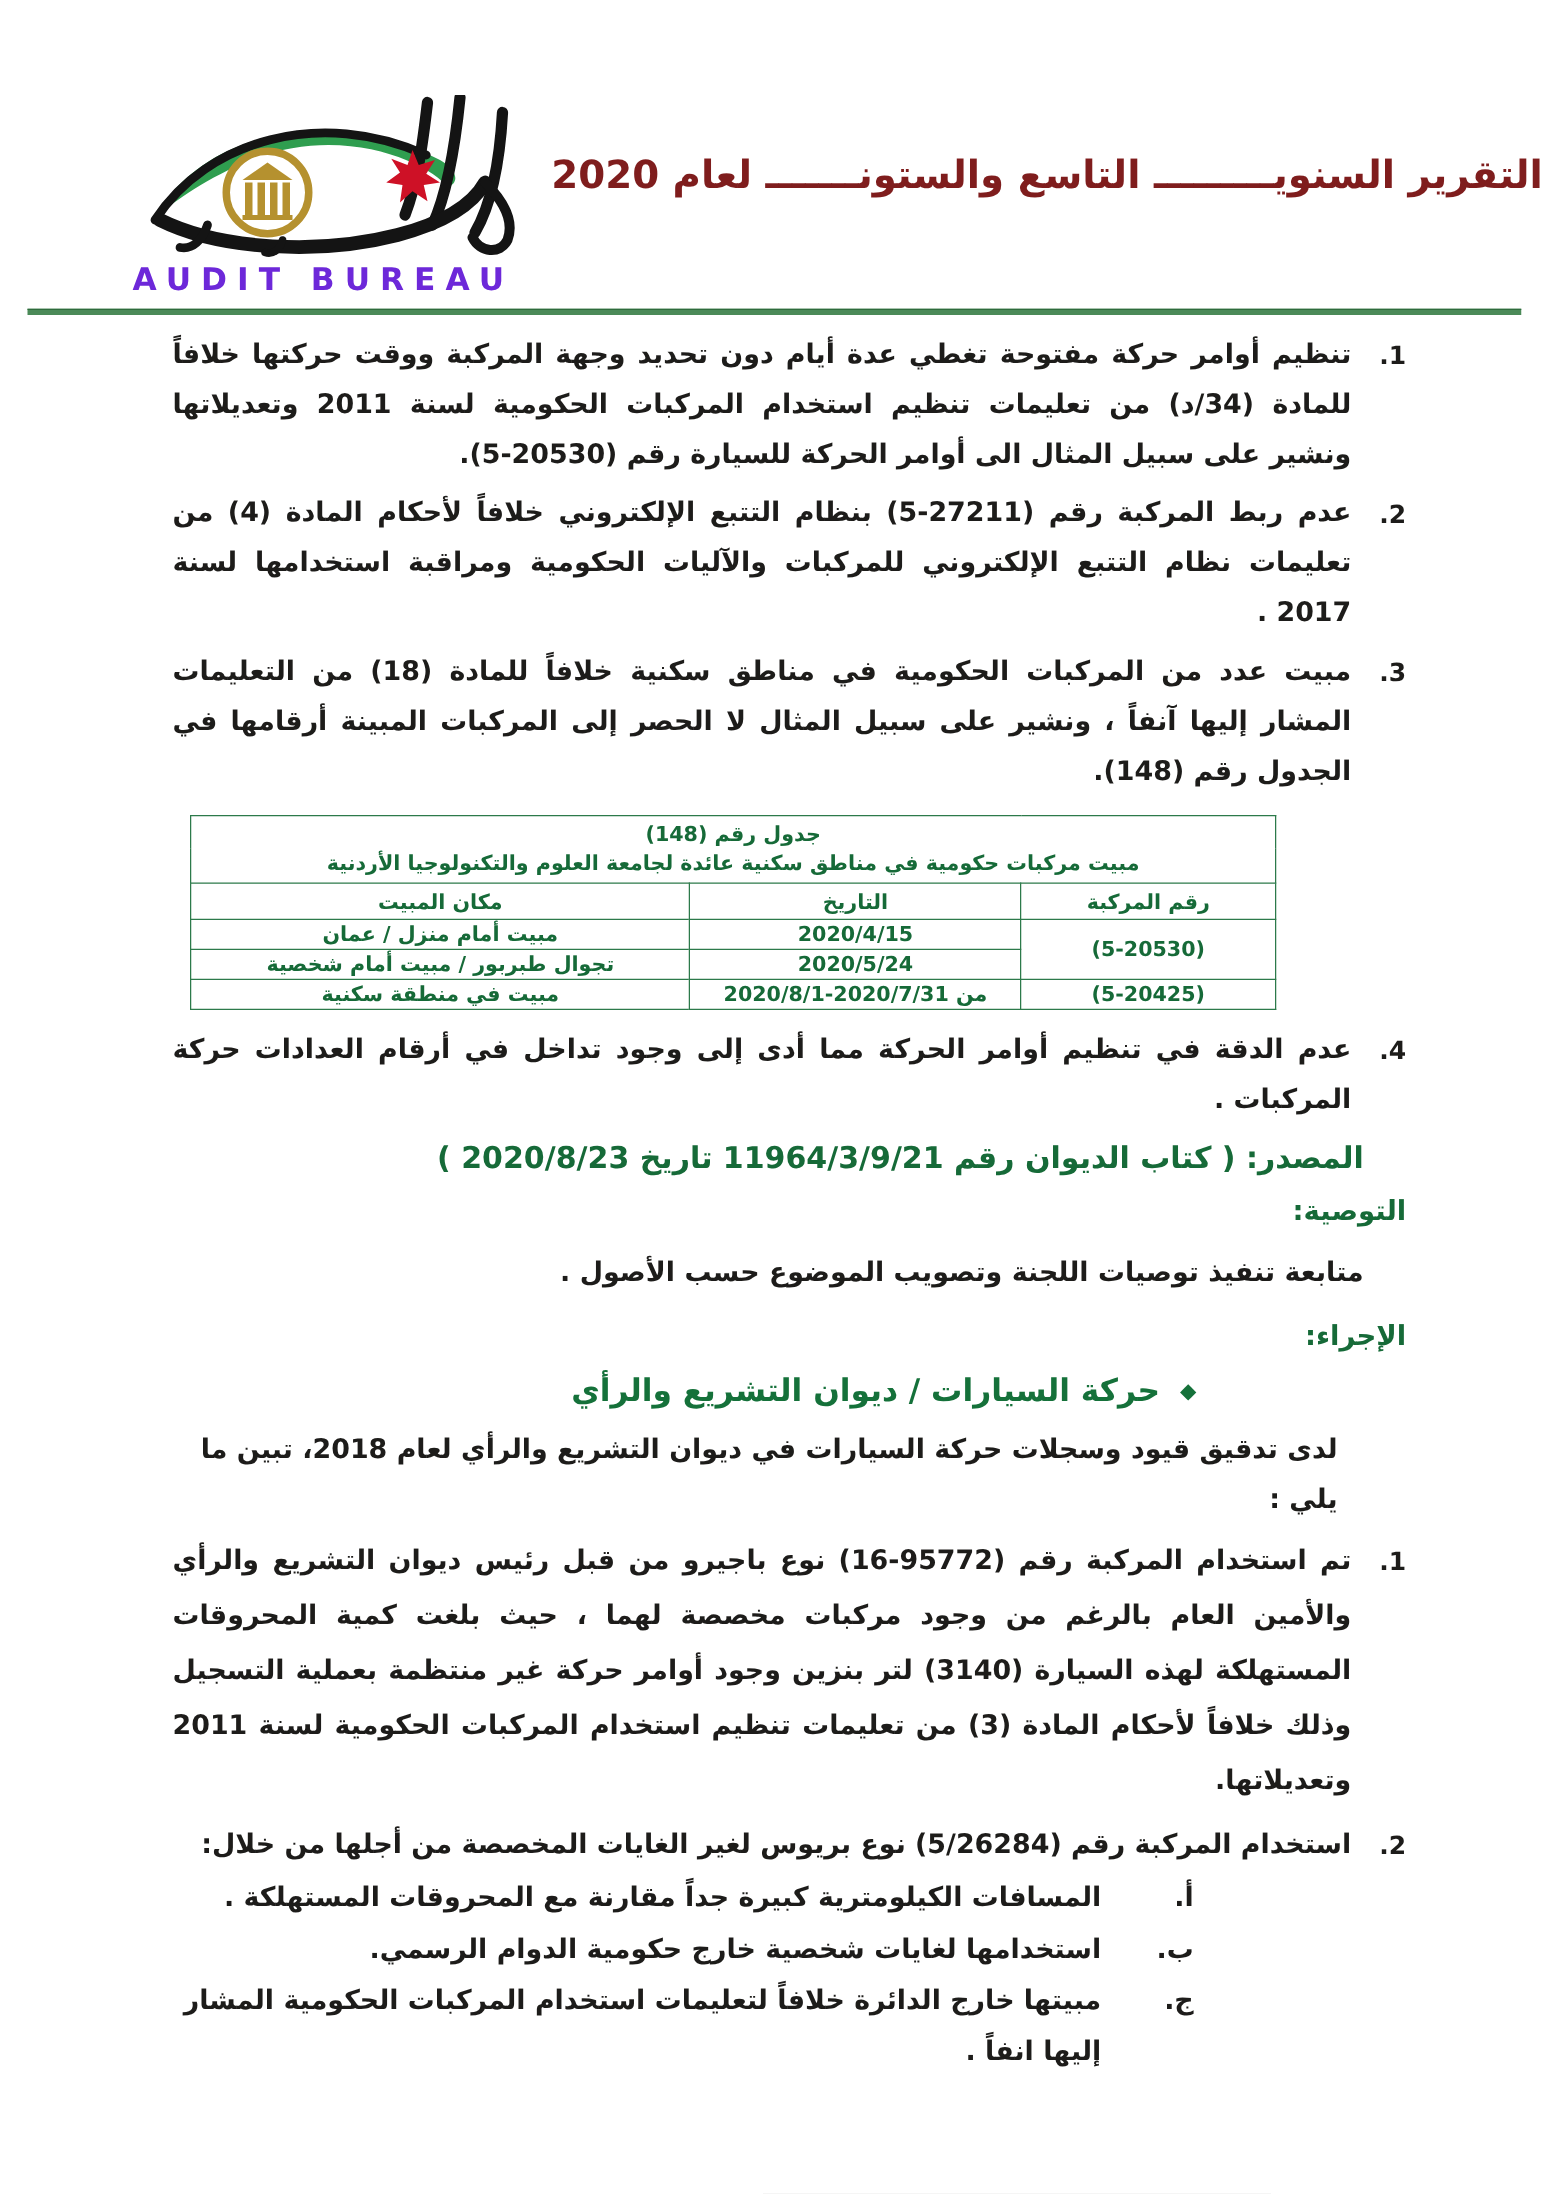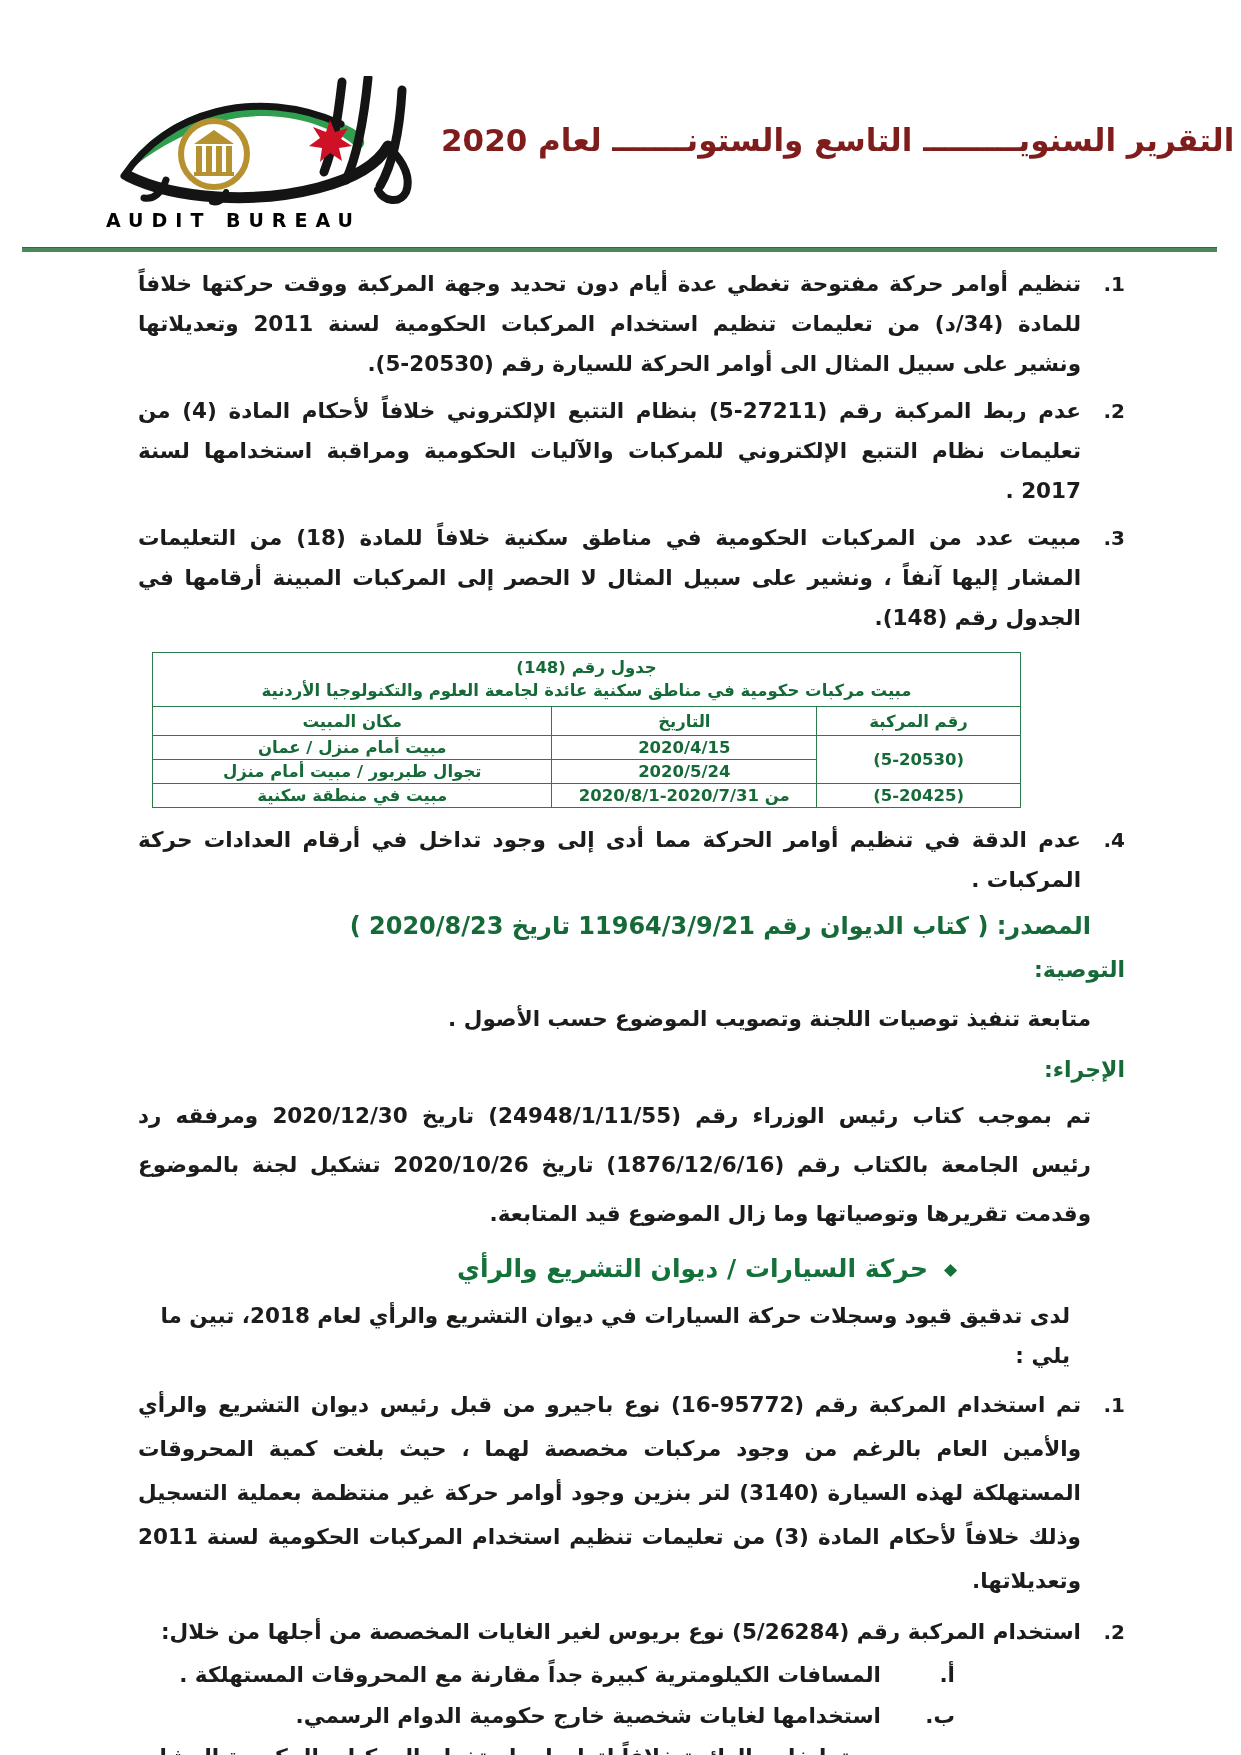--- a/index.html
+++ b/index.html
@@ -7,21 +7,21 @@
   .page {
     width:1241px; height:1755px; background:#ffffff; position:relative;
     margin:0 auto; font-family:"DejaVu Sans", sans-serif; direction:rtl;
     overflow:hidden;
   }
   
   .hdr { position:absolute; top:76px; left:106px; right:100px; height:164px;
          direction:ltr; display:flex; justify-content:space-between; align-items:flex-start; }
   .logo { width:335px; text-align:left; }
   .logo svg { display:block; }
-  .logo-caption { letter-spacing:8px; font-size:19px; font-weight:bold; color:#000000; margin-top:1px; }
+  .logo-caption { letter-spacing:8px; font-size:25px; font-weight:bold; color:#6d28d9; margin-top:1px; }
   .rtitle { direction:rtl; color:#7f1d1d; font-size:31px; font-weight:bold; margin-top:46px;
             white-space:nowrap; }
   .rule { position:absolute; top:247px; left:22px; right:24px; height:5px;
           background:#4b8a58; border-top:1px solid #2e6b3c; }
   
   .content { position:absolute; top:257px; right:116px; left:118px;
              color:#1d1c1a; font-size:21.5px; font-weight:bold; }
   .fitem { display:flex; margin-top:7px; }
   .fnum  { flex:0 0 34px; font-size:20px; line-height:40px; text-align:right; }
   .fbody { flex:1; margin-right:10px; margin-left:20px; text-align:justify; line-height:40px; }
@@ -124,21 +124,21 @@
           <td class="hcell col-date">التاريخ</td>
           <td class="hcell col-place">مكان المبيت</td>
         </tr>
         <tr>
           <td rowspan="2">⁦(5-20530)⁩</td>
           <td>2020/4/15</td>
           <td>مبيت أمام منزل / عمان</td>
         </tr>
         <tr>
           <td>2020/5/24</td>
-          <td>تجوال طبربور / مبيت أمام منزل</td>
+          <td>تجوال طبربور / مبيت أمام شخصية</td>
         </tr>
         <tr>
           <td>⁦(5-20425)⁩</td>
           <td>من ⁦2020/8/1-2020/7/31⁩</td>
           <td>مبيت في منطقة سكنية</td>
         </tr>
       </tbody>
         </table>
     </div>
 
@@ -146,21 +146,20 @@
       <div class="fnum">4.</div>
       <div class="fbody">عدم الدقة في تنظيم أوامر الحركة مما أدى إلى وجود تداخل  في أرقام العدادات حركة المركبات .</div>
     </div>
 
     <div class="src1">المصدر: ( كتاب الديوان رقم 11964/3/9/21 تاريخ 2020/8/23 )</div>
 
     <div class="glabel">التوصية:</div>
     <div class="rec-text">متابعة تنفيذ توصيات اللجنة وتصويب الموضوع حسب الأصول .</div>
 
     <div class="glabel">الإجراء:</div>
-    <div class="action-text">تم بموجب كتاب رئيس الوزراء رقم (24948/1/11/55) تاريخ 2020/12/30 ومرفقه رد رئيس الجامعة بالكتاب رقم (1876/12/6/16) تاريخ 2020/10/26 تشكيل لجنة بالموضوع وقدمت تقريرها وتوصياتها  وما زال الموضوع قيد المتابعة.</div>
 
     <div class="sec-hdr">
       <span class="bullet">◆</span>
       <span>حركة السيارات / ديوان التشريع والرأي</span>
     </div>
 
     <div class="intro">لدى تدقيق قيود وسجلات حركة السيارات في ديوان التشريع والرأي لعام 2018، تبين ما يلي :</div>
 
     <div class="fitem lh44">
       <div class="fnum">1.</div>

